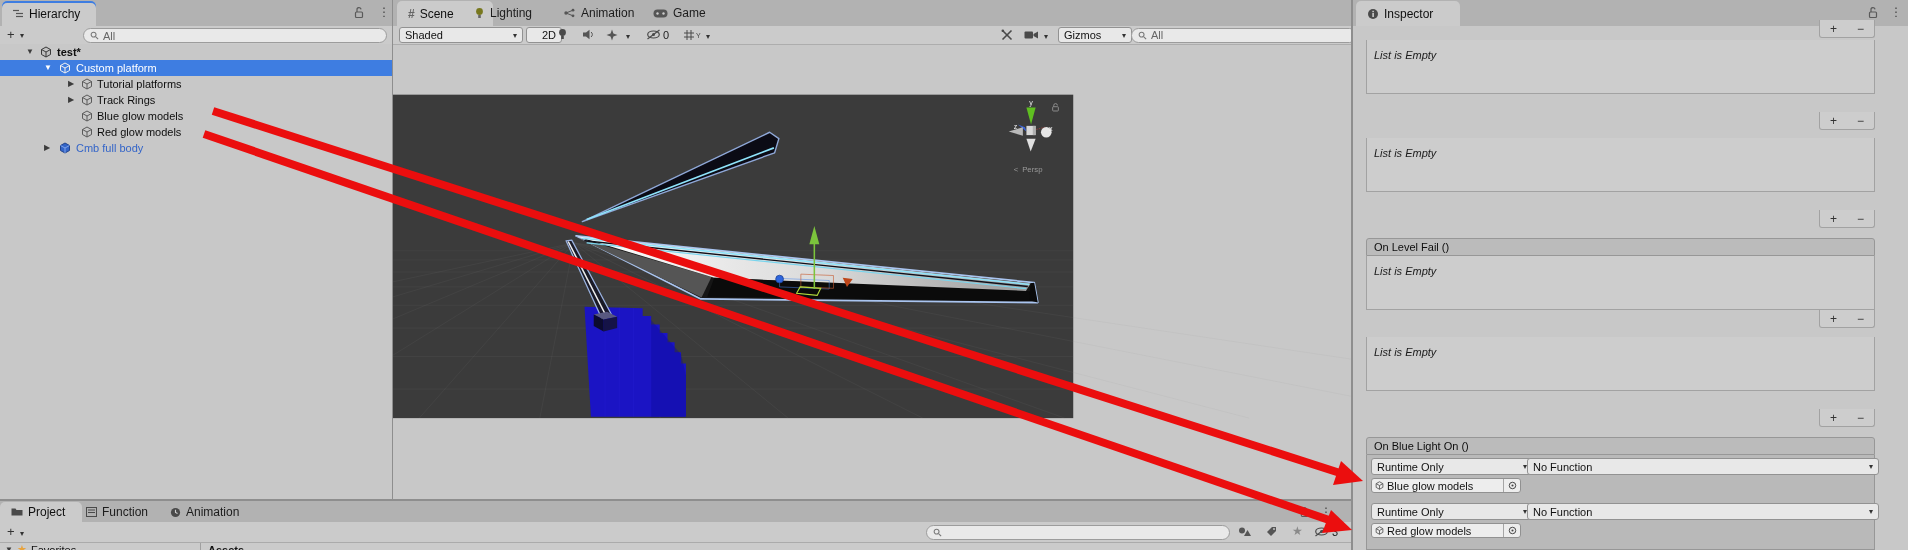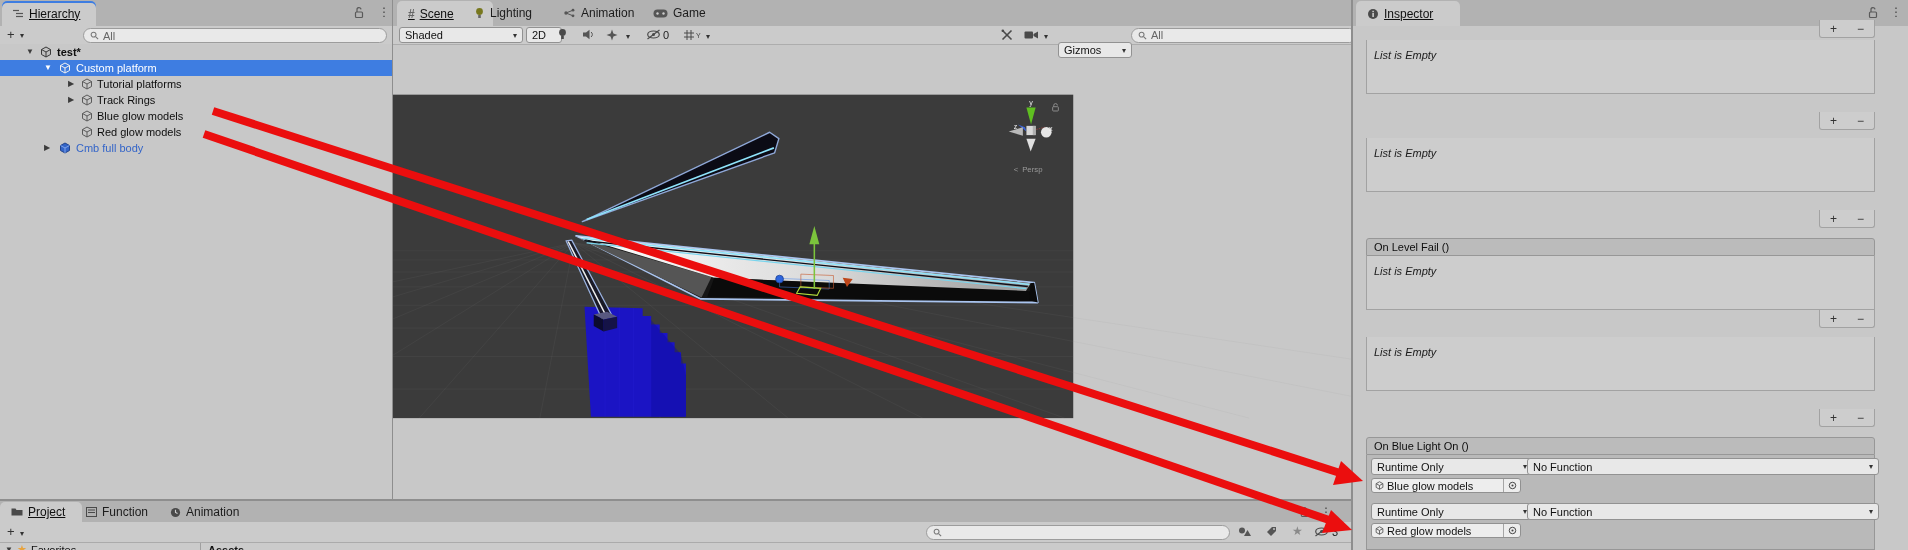--- a/index.html
+++ b/index.html
@@ -1,21 +1,21 @@
 <!DOCTYPE html>
 <html><head>
 <meta charset="utf-8">
 <style>
   html,body{margin:0;padding:0;background:#9a9a9a;}
   #app{position:relative;width:1908px;height:550px;overflow:hidden;background:#C8C8C8;
        font-family:"Liberation Sans",sans-serif;font-size:11px;color:#111;}
   .abs{position:absolute;}
   .tabbar{background:#B2B2B2;border-bottom:1px solid #969696;}
   .tab{position:absolute;top:1px;height:25px;background:#CBCBCB;border-radius:5px 5px 0 0;
-       display:flex;align-items:center;gap:5px;padding:0 11px;font-size:12px;color:#101010;text-decoration:underline;}
+       display:flex;align-items:center;gap:5px;padding:0 11px;font-size:12px;color:#101010;}
   .tab.stripe{box-shadow:inset 0 2px 0 #3E7DE1;}
   .tabghost{position:absolute;top:0;height:26px;display:flex;align-items:center;gap:5px;
        font-size:12px;color:#1c1c1c;}
   .toolrow{background:#CBCBCB;border-bottom:1px solid #ADADAD;}
   .searchbox{position:absolute;background:#E9E9E9;border:1px solid #9C9C9C;border-radius:9px;
        display:flex;align-items:center;gap:4px;padding:0 6px;color:#666;font-size:11px;}
   .ddown{position:absolute;background:#E8E8E8;border:1px solid #929292;border-radius:3px;
        display:flex;align-items:center;padding:0 5px;font-size:11px;color:#111;}
   .ddown .caret{margin-left:auto;font-size:8px;color:#333;}
   .caret{font-size:8px;color:#333;}
@@ -182,21 +182,21 @@
         <circle cx="10.5" cy="4.5" r="1.2" fill="#CCC"></circle>
       </svg>
     <span>Game</span>
   </div>
 
   <div class="abs toolrow" style="left:393px;top:26px;width:959px;height:18px">
     <div class="ddown" style="left:6px;top:1px;width:112px;height:14px">
       <span>Shaded</span>
         <span class="caret">▾</span>
     </div>
-    <div class="ddown" style="left:133px;top:1px;width:24px;height:14px;justify-content:flex-start">
+    <div class="ddown" style="left:133px;top:1px;width:24px;height:14px;justify-content:flex-end">
       <span>2D</span>
     </div>
     <span class="icbtn" style="left:164px;top:2px">
       <svg width="11" height="12" viewBox="0 0 11 12">
           <circle cx="5.5" cy="4.5" r="3.4" fill="#4a4a4a"></circle>
           <rect x="4.2" y="8" width="2.6" height="3" fill="#4a4a4a"></rect>
         </svg>
     </span>
     <span class="icbtn" style="left:189px;top:3px">
       <svg width="12" height="11" viewBox="0 0 12 11">
@@ -233,21 +233,21 @@
           <circle cx="1.8" cy="1.8" r="1.3" fill="#4a4a4a"></circle>
         </svg>
     </span>
     <span class="icbtn" style="left:631px;top:4px">
       <svg width="15" height="10" viewBox="0 0 15 10">
           <rect x="0.5" y="1.5" width="8.5" height="7" rx="1" fill="#4a4a4a"></rect>
           <polygon points="9.5,4 14,1.5 14,8.5 9.5,6" fill="#4a4a4a"></polygon>
         </svg>
     </span>
     <span class="caret abs" style="left:651px;top:6px">▾</span>
-    <div class="ddown" style="left:665px;top:16px;width:62px;height:14px">
+    <div class="ddown" style="left:665px;top:1px;width:62px;height:14px">
       <span>Gizmos</span>
         <span class="caret">▾</span>
     </div>
     <div class="searchbox" style="left:738px;top:1.5px;width:212px;height:13px">
       <svg width="9" height="9" viewBox="0 0 10 10">
           <circle cx="4" cy="4" r="2.7" fill="none" stroke="#777" stroke-width="1.2"></circle>
           <line x1="6.2" y1="6.2" x2="9" y2="9" stroke="#777" stroke-width="1.2"></line>
         </svg>
       <span>All</span>
     </div>

